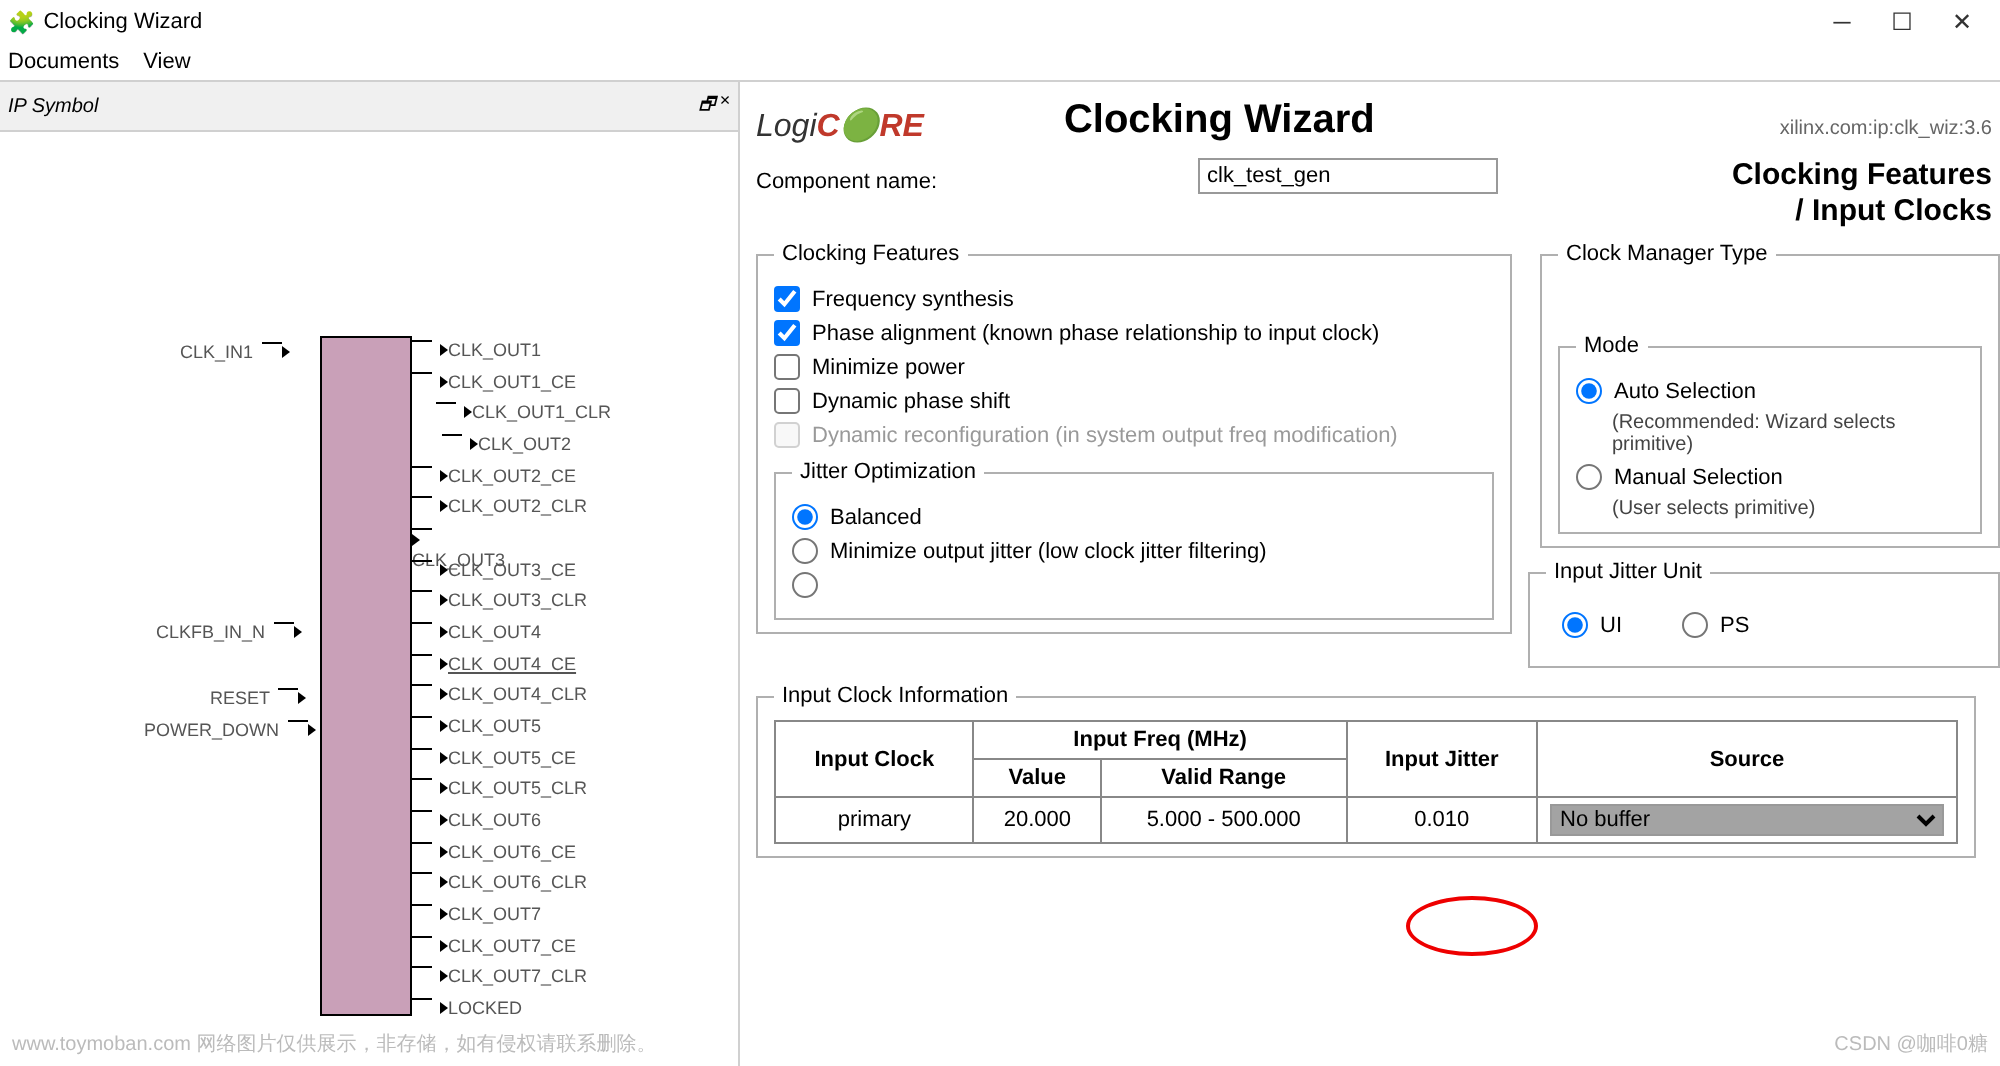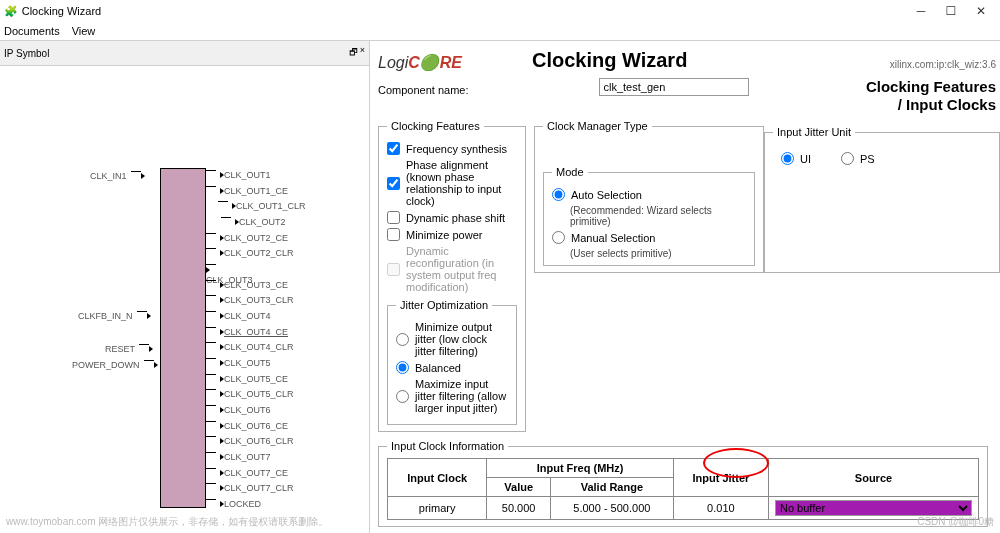--- a/index.html
+++ b/index.html
@@ -4,21 +4,21 @@
 <style>
 * { box-sizing: border-box; margin: 0; padding: 0; font-family: "Segoe UI", Tahoma, sans-serif; }
 body { width: 1000px; height: 533px; background: #fff; overflow: hidden; font-size: 11px; color: #000; position: relative; }
 .titlebar { height: 22px; display: flex; align-items: center; padding: 0 4px; }
 .titlebar .title { font-size: 11px; margin-left: 4px; }
 .titlebar .win-controls { margin-left: auto; display: flex; }
 .win-btn { width: 30px; height: 22px; display: flex; align-items: center; justify-content: center; font-size: 12px; color: #333; }
 .menubar { height: 18px; display: flex; align-items: center; padding: 0 4px; gap: 12px; font-size: 11px; }
 .main { display: flex; height: calc(533px - 40px); border-top: 1px solid #d0d0d0; }
 .left-panel { width: 370px; border-right: 1px solid #d0d0d0; display: flex; flex-direction: column; }
-.panel-header { height: 16px; background: #f0f0f0; border-bottom: 1px solid #d0d0d0; display: flex; align-items: center; padding: 12px 4px; font-size: 10px; }
+.panel-header { height: 16px; background: #f0f0f0; border-bottom: 1px solid #d0d0d0; display: flex; align-items: center; padding: 12px 4px; font-size: 10px; font-style: italic; }
 .panel-header .panel-controls { margin-left: auto; display: flex; gap: 2px; font-size: 9px; }
 .symbol-canvas { flex: 1; position: relative; background: #fff; }
 .ip-block { position: absolute; left: 160px; top: 102px; width: 46px; height: 340px; background: #c9a0b8; border: 1px solid #000; }
 .pin-row { position: absolute; display: flex; align-items: flex-start; font-size: 9px; color: #555; white-space: nowrap; }
 .pin-left { text-align: right; }
 .pin-left .wire { width: 10px; height: 1px; background: #000; margin-left: 4px; }
 .pin-right .wire { width: 10px; height: 1px; background: #000; margin-right: 4px; }
 .arrow-r::after { content: ""; border-left: 4px solid #000; border-top: 3px solid transparent; border-bottom: 3px solid transparent; display: inline-block; }
 .arrow-r-in::before { content: ""; border-left: 4px solid #000; border-top: 3px solid transparent; border-bottom: 3px solid transparent; display: inline-block; margin-right: 2px; }
 
@@ -42,21 +42,21 @@
 .jitter-box { margin-top: 6px; }
 .cmt-box { width: 230px; }
 .mode-box { margin-top: 28px; }
 .sub-note { font-size: 10px; color: #444; margin-left: 18px; }
 .jitter-unit-box { width: 236px; margin-top: 6px; margin-left: auto; }
 .jitter-unit-inner { display: flex; gap: 30px; padding: 4px 8px; }
 .input-clock-box { margin-top: 8px; margin-right: 12px; }
 .clock-table { border-collapse: collapse; width: 100%; font-size: 11px; }
 .clock-table th, .clock-table td { border: 1px solid #888; padding: 3px 6px; text-align: center; background: #fff; }
 .clock-table th { font-weight: bold; }
-.clock-table select { width: 100%; border: 1px solid #999; font-size: 11px; background: #a21caf; }
+.clock-table select { width: 100%; border: 1px solid #999; font-size: 11px; background: #a3a3a3; }
 .red-circle { position: absolute; border: 2px solid #e00; border-radius: 50%; pointer-events: none; }
 .watermark { position: absolute; bottom: 4px; left: 6px; font-size: 10px; color: #bbb; }
 .credit { position: absolute; bottom: 4px; right: 6px; font-size: 10px; color: #bbb; }
 </style>
 </head>
 <body>
 
 <div class="titlebar">
   <span>🧩</span>
   <span class="title">Clocking Wizard</span>
@@ -238,48 +238,47 @@
         <label class="check-row">
             <input type="checkbox" checked="" style="">
             <span>Frequency synthesis</span>
           </label>
         <label class="check-row">
             <input type="checkbox" checked="" style="">
             <span>Phase alignment (known phase relationship to input clock)</span>
           </label>
         <label class="check-row">
             <input type="checkbox" style="">
-            <span>Dynamic phase shift</span>
+            <span>Minimize power</span>
           </label>
         <label class="check-row">
             <input type="checkbox" style="">
-            <span>Minimize power</span>
+            <span>Dynamic phase shift</span>
           </label>
         <label class="check-row disabled">
             <input type="checkbox" disabled="" style="">
             <span>Dynamic reconfiguration (in system output freq modification)</span>
           </label>
         <fieldset class="jitter-box">
           <legend>Jitter Optimization</legend>
-          <label class="radio-row">
-              <input type="radio" name="jo" style="">
-              <span>Minimize output jitter (low clock jitter filtering)</span>
-            </label>
           <label class="radio-row">
               <input type="radio" name="jo" checked="" style="">
               <span>Balanced</span>
             </label>
           <label class="radio-row">
               <input type="radio" name="jo" style="">
-              <span>Maximize input jitter filtering (allow larger input jitter)</span>
+              <span>Minimize output jitter (low clock jitter filtering)</span>
+            </label>
+          <label class="radio-row">
+              <input type="radio" name="jo" style="">
             </label>
         </fieldset>
       </fieldset>
 
-      <div style="display:flex;flex-direction:row;">
+      <div style="display:flex;flex-direction:column;align-items:flex-end;">
         <fieldset class="cmt-box">
           <legend>Clock Manager Type</legend>
           <fieldset class="mode-box">
             <legend>Mode</legend>
             <label class="radio-row">
                 <input type="radio" name="mode" checked="" style="">
                 <span>Auto Selection</span>
               </label>
             <div class="sub-note">(Recommended:  Wizard selects primitive)</div>
             <label class="radio-row">
@@ -314,21 +313,21 @@
           <th colspan="2">Input Freq (MHz)</th>
           <th rowspan="2">Input Jitter</th>
           <th rowspan="2" style="width:210px;">Source</th>
         </tr>
         <tr>
           <th>Value</th>
           <th>Valid Range</th>
         </tr>
         <tr>
           <td>primary</td>
-          <td>50.000</td>
+          <td>20.000</td>
           <td>5.000 - 500.000</td>
           <td>0.010</td>
           <td><select><option>No buffer</option></select></td>
         </tr>
       </tbody>
         </table>
     </fieldset>
 
     <div class="red-circle" style="left:333px;top:407px;width:66px;height:30px;"></div>
   </div>

